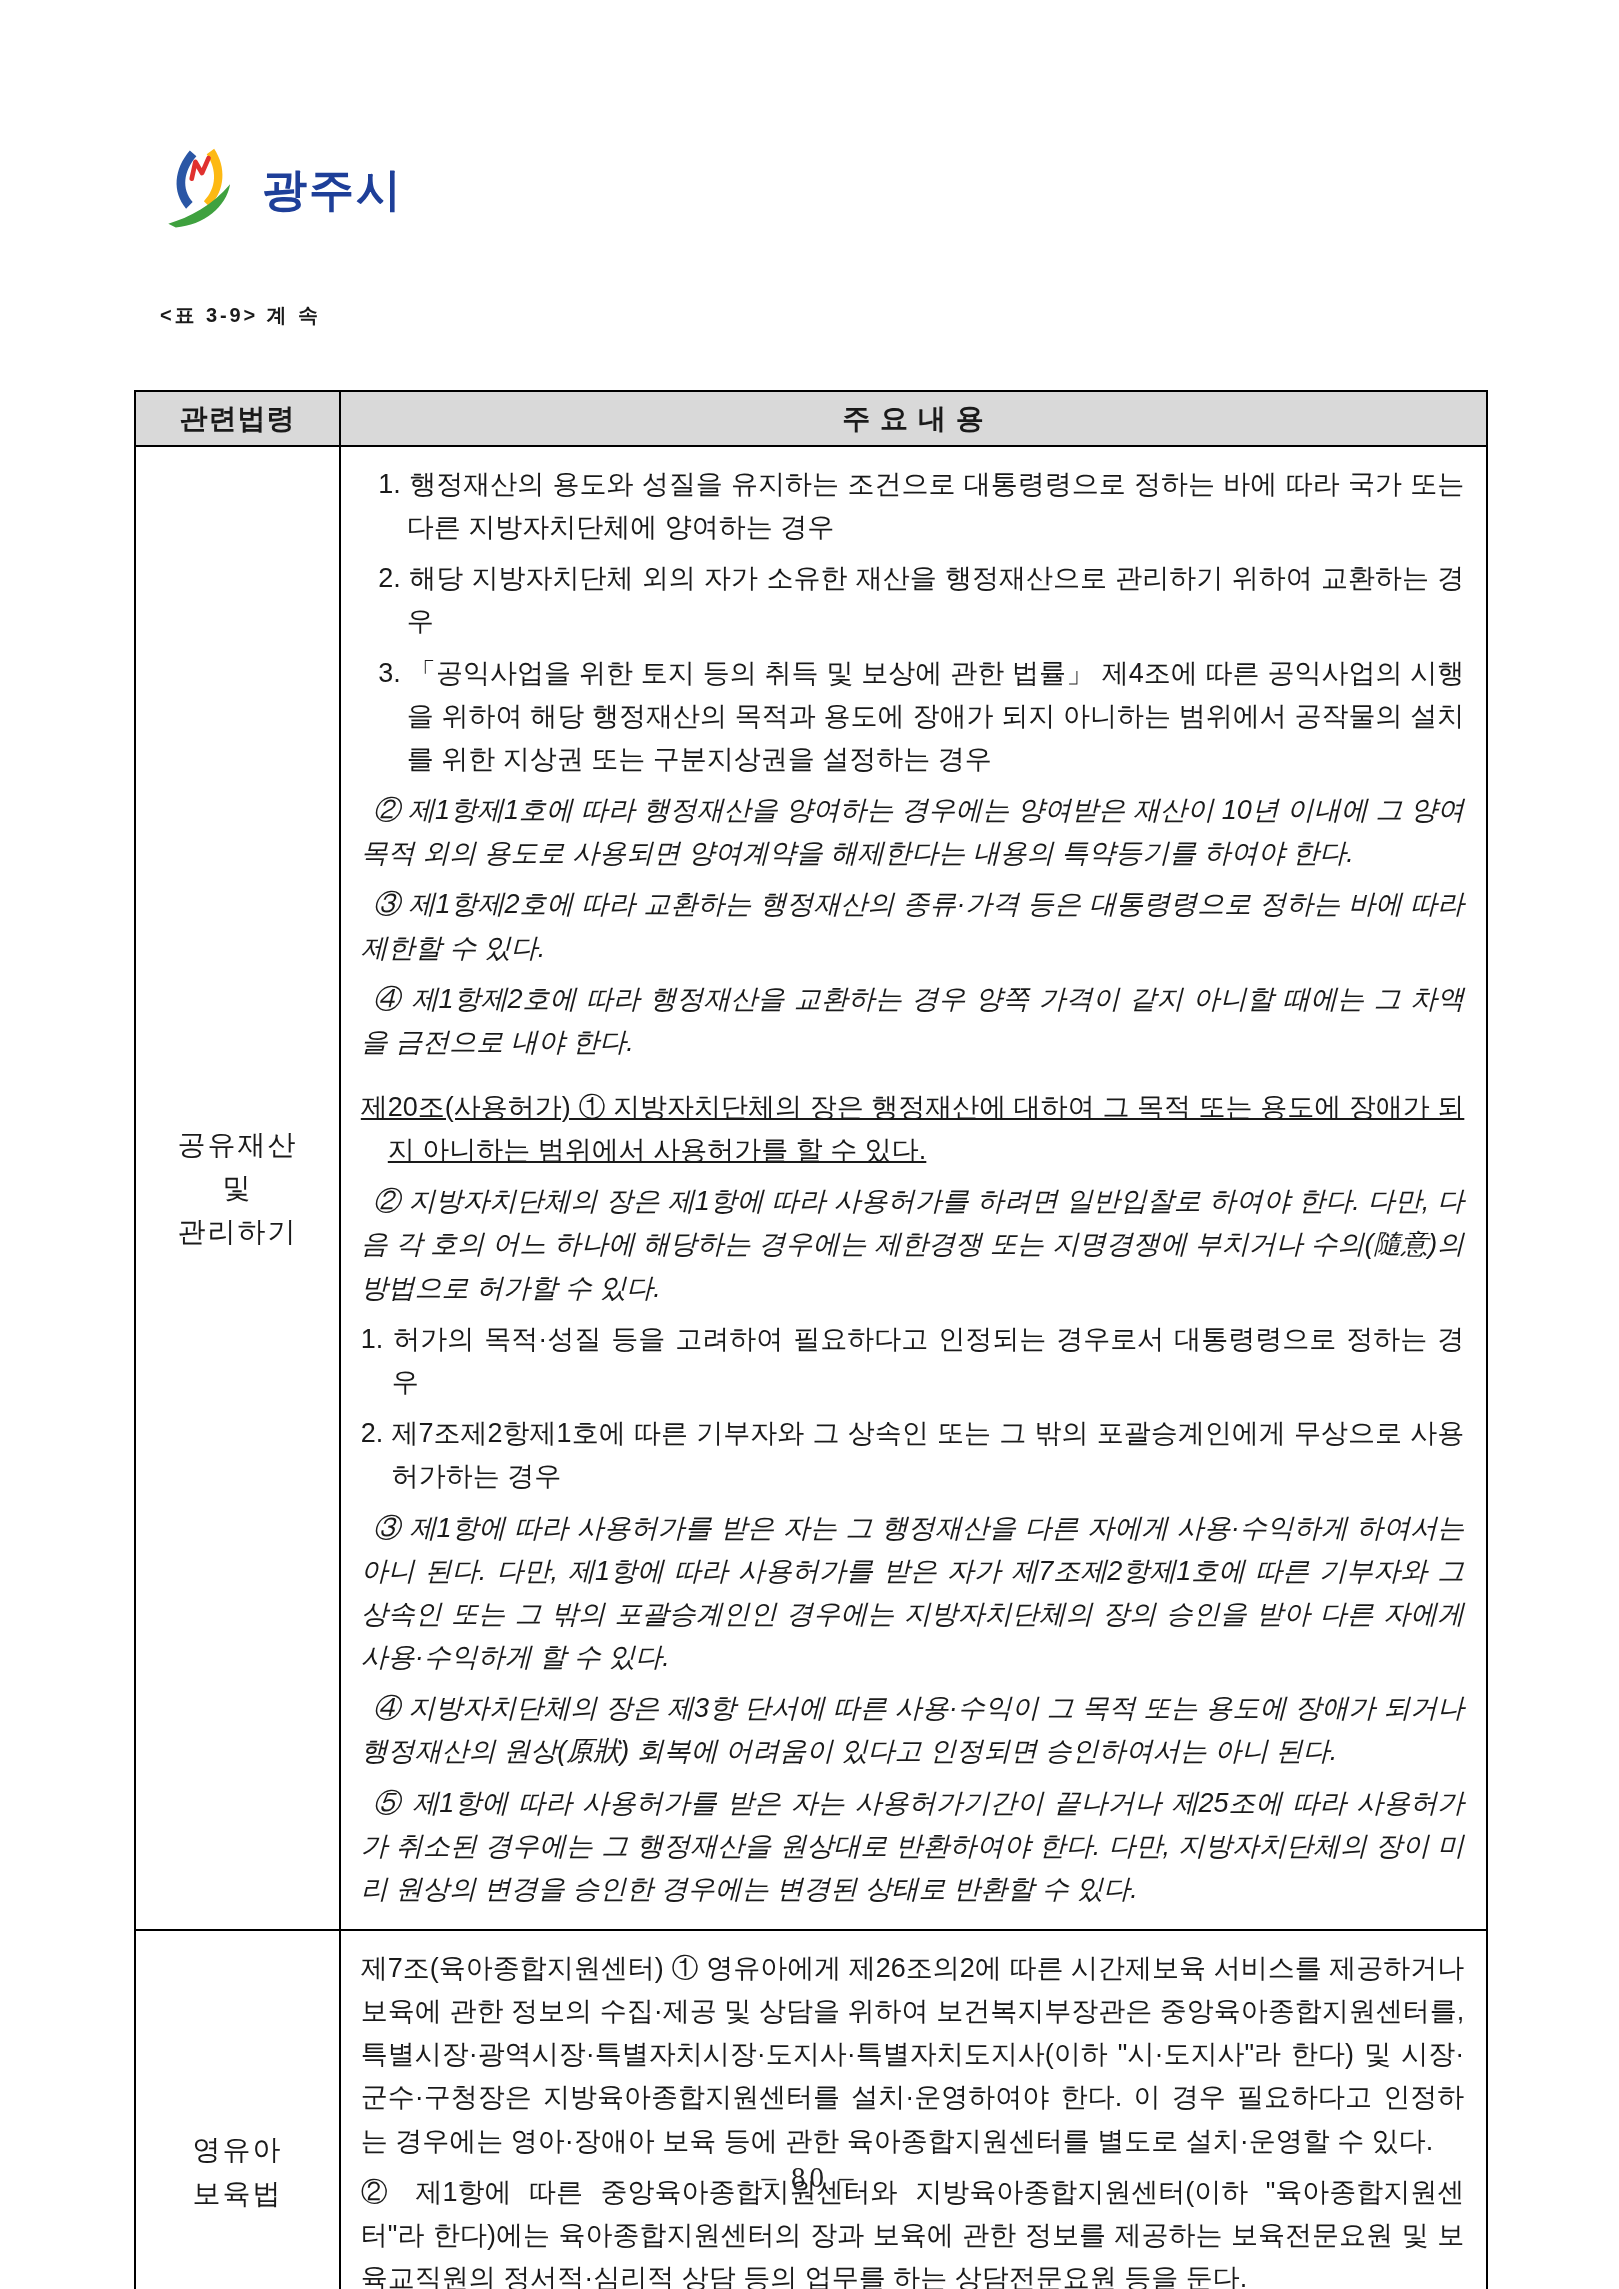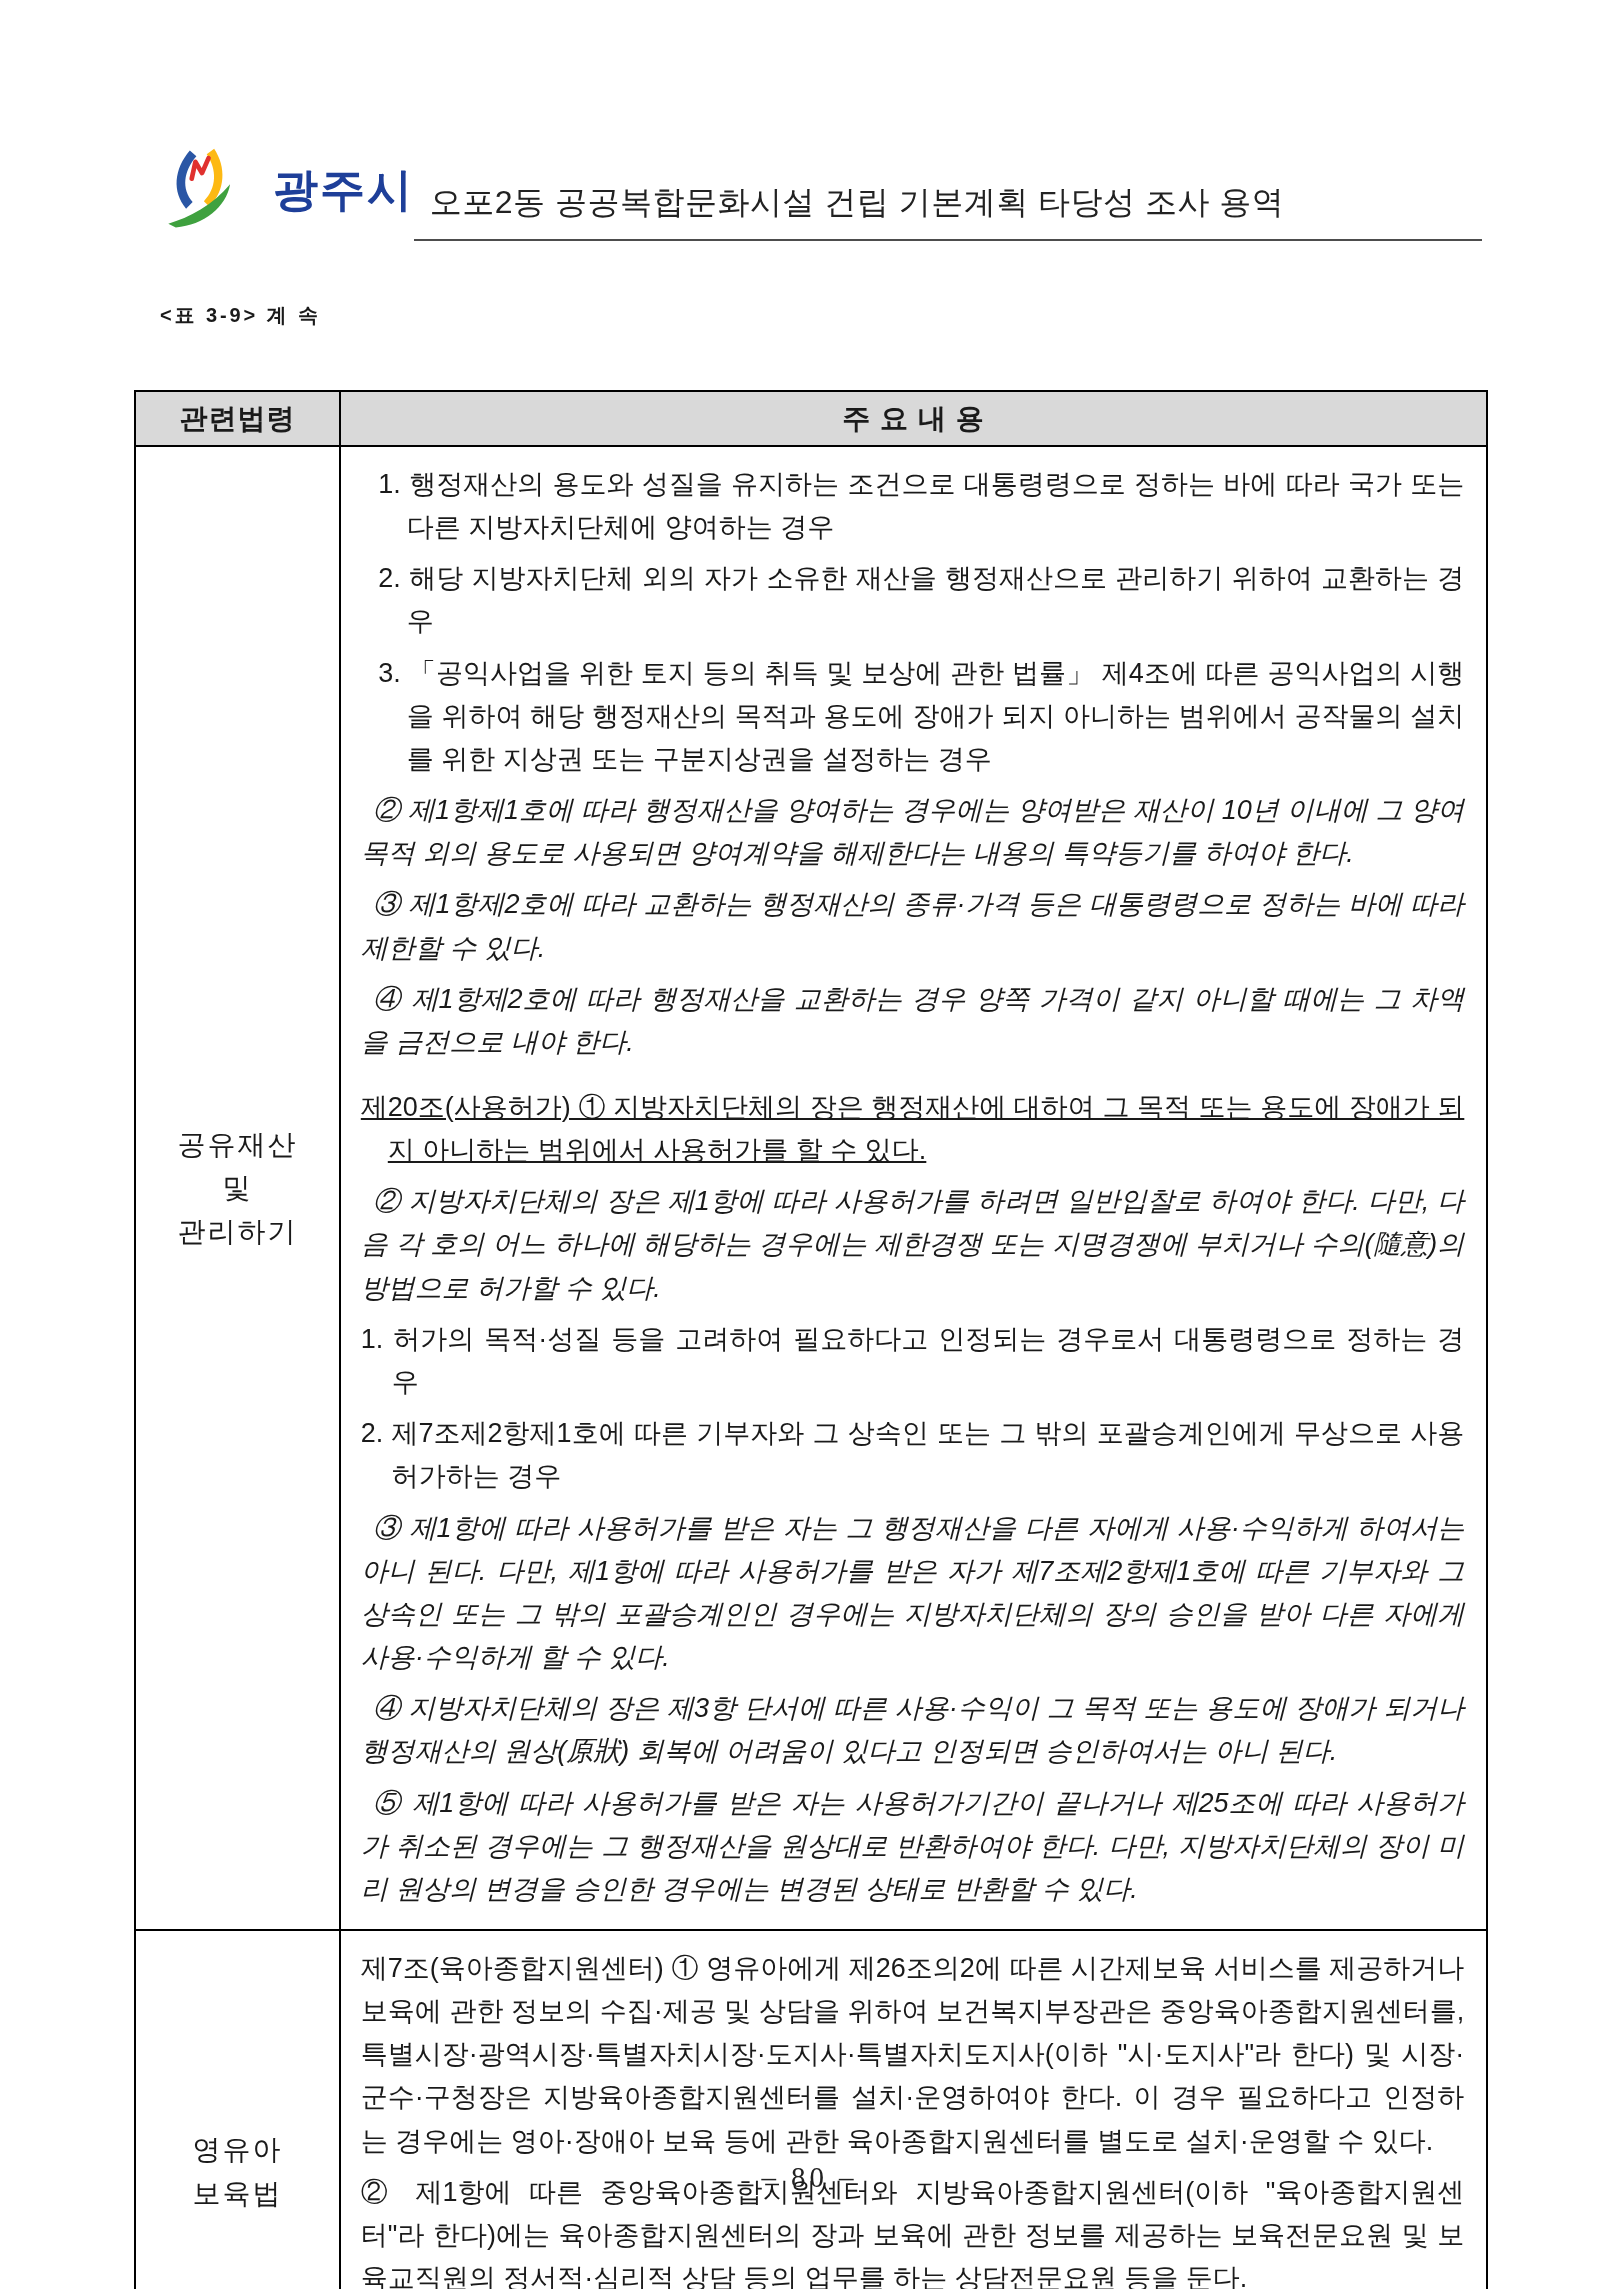--- a/index.html
+++ b/index.html
@@ -11,21 +11,21 @@
     --header-row-bg:#d9d9d9;
     --ink:#1a1a1a;
   }
   html,body{margin:0;padding:0;background:#e8e8e8;}
   .page{
     position:relative;width:1619px;height:2290px;margin:0 auto;background:#ffffff;
     font-family:"Liberation Sans",sans-serif;color:var(--ink);overflow:hidden;
   }
   
   .doc-header{position:absolute;top:145px;left:155px;right:137px;display:flex;align-items:flex-end;}
-  .brand{display:flex;align-items:center;gap:24px;padding-bottom:7.8px;flex:0 0 auto;}
+  .brand{display:flex;align-items:center;gap:13px;padding-bottom:7.8px;flex:0 0 auto;}
   .logo{width:94px;height:88px;flex:0 0 auto;}
   .brand-name{font-size:45px;font-weight:bold;color:var(--brand-blue);letter-spacing:2px;line-height:1;}
   .header-title-wrap{flex:1;border-bottom:2.9px solid #4d4d4d;padding:0 0 13.7px 15.7px;}
   .doc-title{font-size:32px;letter-spacing:0.5px;color:#222;white-space:nowrap;}
   
   .caption{position:absolute;top:302px;left:160px;font-size:20px;font-weight:700;letter-spacing:2.9px;}
   
   .law-table{
     position:absolute;top:390px;left:134px;width:1354px;
     border-collapse:collapse;table-layout:fixed;
@@ -62,23 +62,20 @@
 
   <header class="doc-header">
     <div class="brand">
       <svg class="logo" viewBox="0 0 100 94" aria-hidden="true">
         <path d="M37 6 C20 26 18 50 33 68 L40 61 C28 47 30 28 44 12 Z" fill="var(--logo-blue)"></path>
         <path d="M63 4 C76 24 75 48 58 66 L52 60 C66 46 66 26 55 10 Z" fill="var(--logo-yellow)"></path>
         <path d="M39 36 L43 18 L50 30 L57 14" fill="none" stroke="var(--logo-red)" stroke-width="5" stroke-linecap="round" stroke-linejoin="round"></path>
         <path d="M14 84 C36 78 62 64 80 42 C76 66 52 86 22 88 Z" fill="var(--logo-green)"></path>
       </svg>
       <span class="brand-name">광주시</span>
-    </div>
-    <div class="header-title-wrap">
-      <span class="doc-title">오포2동 공공복합문화시설 건립 기본계획 타당성 조사 용역</span>
     </div>
   </header>
 
   <div class="caption">&lt;표 3-9&gt; 계 속</div>
 
   <table class="law-table">
     <thead>
       <tr>
         <th class="col-law">관련법령</th>
         <th class="col-content">주 요 내 용</th>

